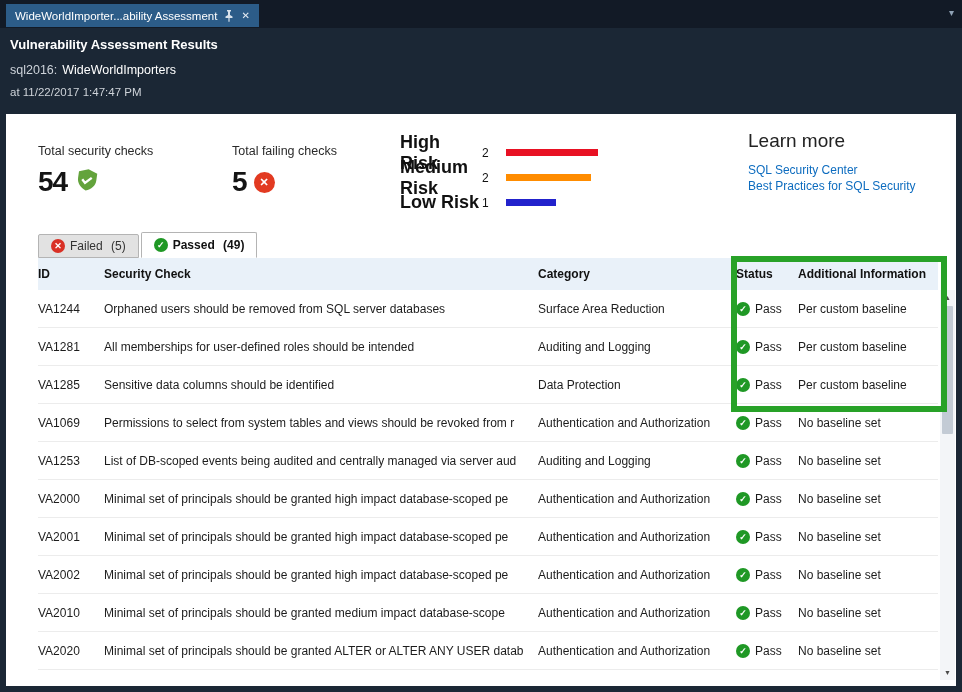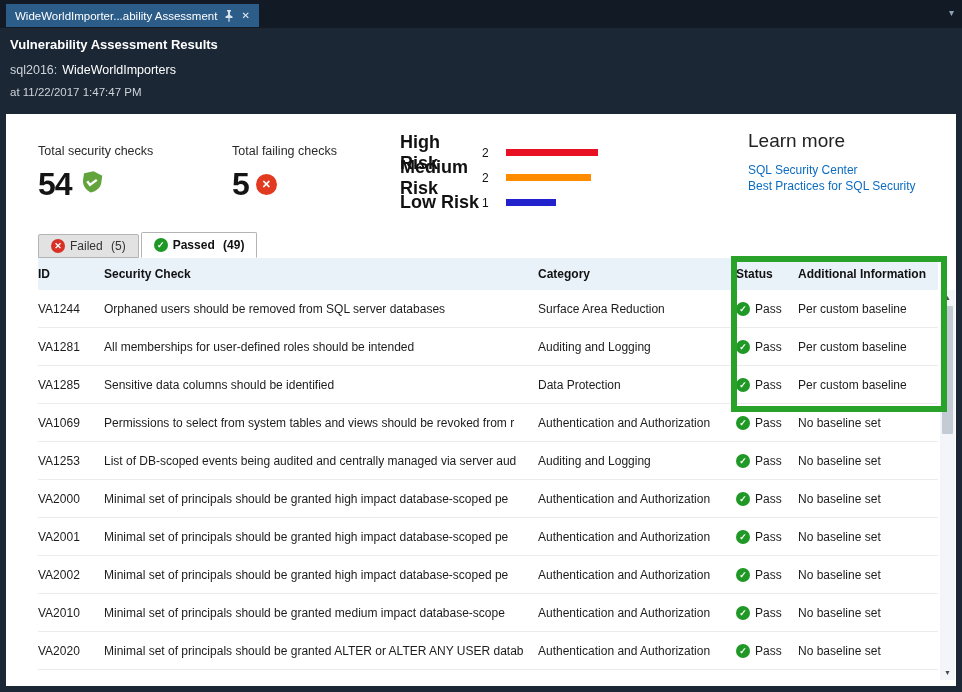--- a/index.html
+++ b/index.html
@@ -25,21 +25,21 @@
   
   .content { position:absolute; left:6px; right:6px; top:114px; bottom:6px; background:#ffffff; }
 
   
   .summary { position:absolute; left:0; top:0; right:0; height:118px; }
   .stat { position:absolute; top:30px;text-align:center; }
   .stat-total { left:32px; }
   .stat-fail { left:226px; }
   .stat-label { font-size:12.5px; color:#2a2a2a; }
   .stat-value-row { display:flex; align-items:center; gap:7px; margin-top:8px; }
-  .stat-value { font-size:32px; font-weight:bold; color:#141414; letter-spacing:-1px; }
+  .stat-value { font-size:28px; font-weight:bold; color:#141414; letter-spacing:-1px; }
   .err-icon { width:21px; height:21px; border-radius:50%; background:#e23a21; color:#fff; font-size:11px; font-weight:bold; display:flex; align-items:center; justify-content:center; }
 
   .risk-legend { position:absolute; left:394px; top:26px; }
   .risk-row { display:flex; align-items:center; height:25px; }
   .risk-label { width:82px; font-weight:bold; font-size:18px; color:#111; }
   .risk-value { width:24px; font-size:12px; color:#111; }
   .risk-bar { height:7px; display:inline-block; }
 
   .learn-more { position:absolute; left:742px; top:16px; }
   .lm-title { font-size:19px; color:#222; margin-bottom:10px; }

